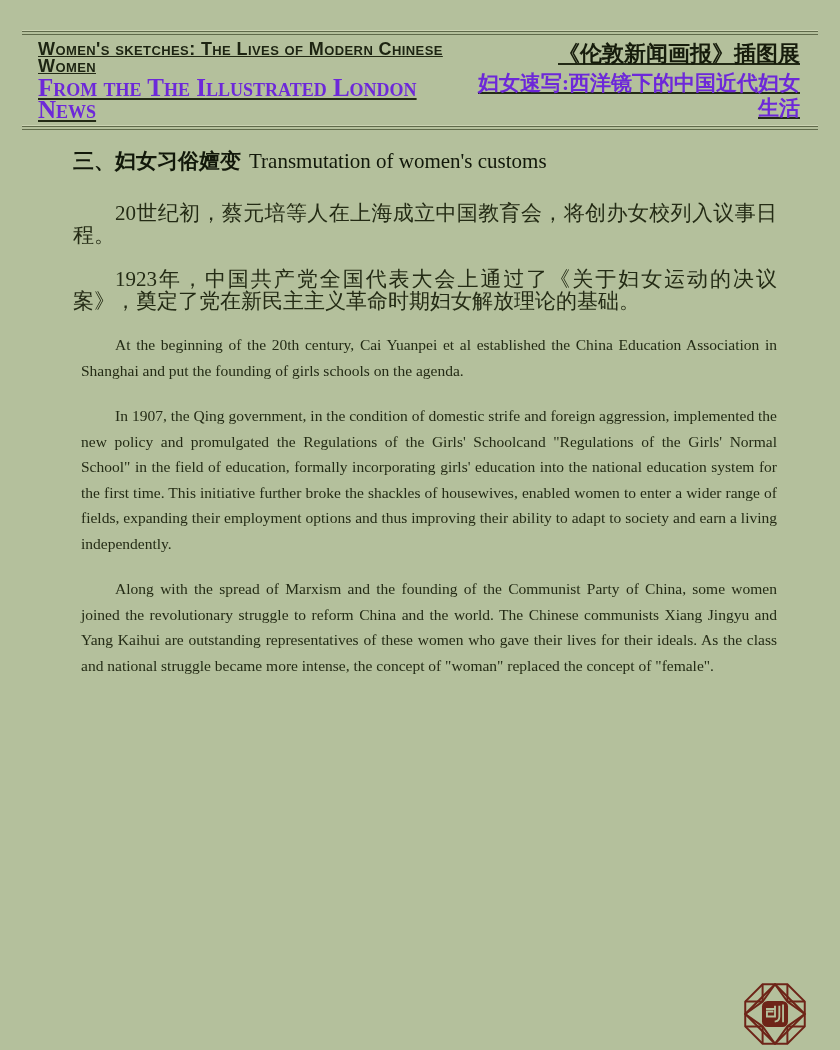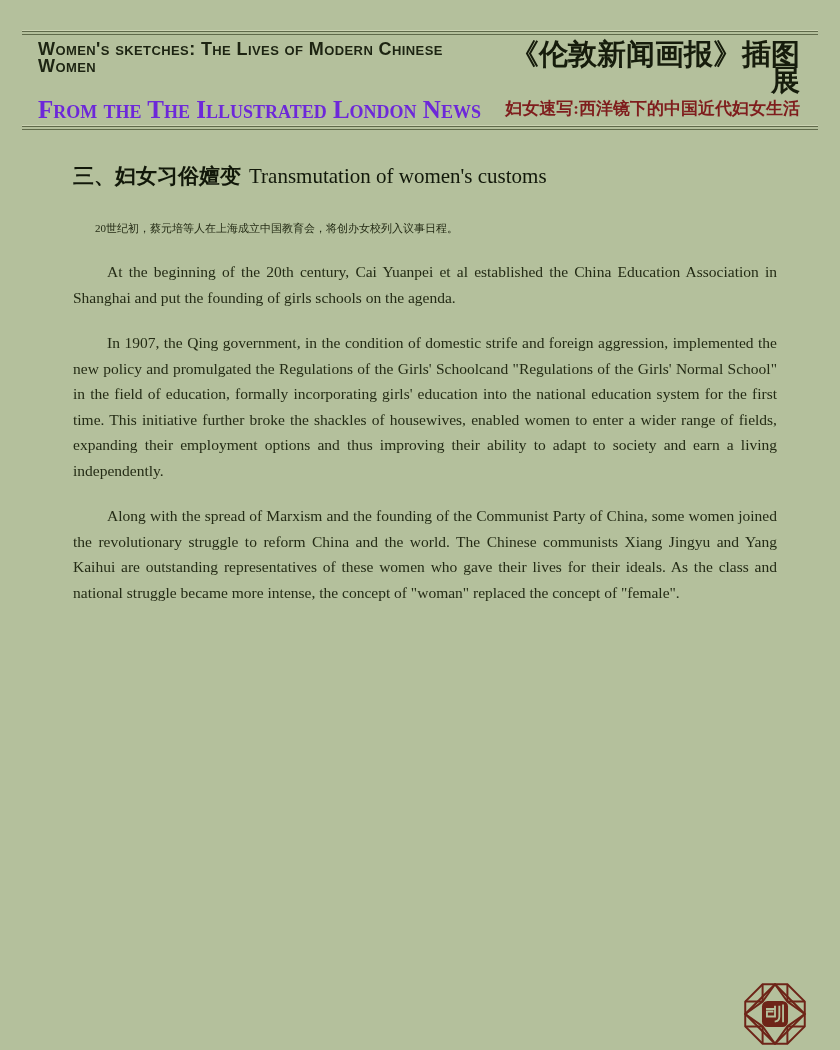--- a/index.html
+++ b/index.html
@@ -26,20 +26,21 @@
       linear-gradient(#5f6a4a, #5f6a4a) 0 4px / 100% 1px no-repeat;
   }
   .rule-top { margin-top: 30px; }
 
   .header {
     height: 80px;
     margin: 0 22px;
     padding: 6px 18px 4px 16px;
     display: flex;
     align-items: stretch;
+    text-decoration: underline;
   }
   .header-left {
     display: flex;
     flex-direction: column;
     justify-content: space-between;
   }
   .en-title {
     font-family: "Liberation Sans", "DejaVu Sans", sans-serif;
     font-variant: small-caps;
     font-weight: 700;
@@ -57,56 +58,56 @@
     color: #6d28d9;
   }
   .header-right {
     display: flex;
     flex-direction: column;
     justify-content: space-between;
     align-items: flex-end;
     text-align: right;
   }
   .cn-title1 {
-    font-size: 29px;
+    font-size: 22px;
     line-height: 26px;
     font-weight: 700;
     color: #161c0c;
   }
   .cn-title2 {
-    font-size: 17px;
+    font-size: 21px;
     line-height: 25px;
     font-weight: 700;
-    color: #7f1d1d;
+    color: #6d28d9;
   }
 
   .content {
     margin: 0 63px 0 73px;
   }
   .section-heading {
-    margin: 31px 0 0 0;
+    margin: 16px 0 0 0;
     font-size: 21px;
     line-height: 30px;
     font-weight: 400;
     color: #12180a;
   }
   .heading-cn { font-weight: 700; margin-right: 8px; }
   .heading-en { font-weight: 400; }
 
   p.cn {
     margin: 22px 0 0 0;
-    font-size: 11px;
+    font-size: 21px;
     line-height: 22px;
     text-align: justify;
     text-indent: 2em;
     color: #242b15;
   }
   p.cn:first-of-type { margin-top: 26px; }
   p.en {
-    margin: 20px 0 0 0;
+    margin: 20px 0 0 8px;
     font-size: 15.5px;
     line-height: 25.5px;
     text-align: justify;
     text-indent: 2.2em;
     color: #242b15;
   }
 
   .logo {
     position: absolute;
     left: 744px;
@@ -137,20 +138,21 @@
   </header>
 
   <div class="rule rule-bottom"></div>
 
   <main class="content">
     <h1 class="section-heading">
       <span class="heading-cn">三、妇女习俗嬗变</span><span class="heading-en">Transmutation of women's customs</span>
     </h1>
 
     <p class="cn">20世纪初，蔡元培等人在上海成立中国教育会，将创办女校列入议事日程。</p>
+    <p class="cn">1923年，中国共产党全国代表大会上通过了《关于妇女运动的决议案》，奠定了党在新民主主义革命时期妇女解放理论的基础。</p>
 
     <p class="en">At the beginning of the 20th century, Cai Yuanpei et al established the China Education Association in Shanghai and put the founding of girls schools on the agenda.</p>
     <p class="en">In 1907, the Qing government, in the condition of domestic strife and foreign aggression, implemented the new policy and promulgated the Regulations of the Girls' Schoolcand "Regulations of the Girls' Normal School" in the field of education, formally incorporating girls' education into the national education system for the first time. This initiative further broke the shackles of housewives, enabled women to enter a wider range of fields, expanding their employment options and thus improving their ability to adapt to society and earn a living independently.</p>
     <p class="en">Along with the spread of Marxism and the founding of the Communist Party of China, some women joined the revolutionary struggle to reform China and the world. The Chinese communists Xiang Jingyu and Yang Kaihui are outstanding representatives of these women who gave their lives for their ideals. As the class and national struggle became more intense, the concept of "woman" replaced the concept of "female".</p>
   </main>
 
   <div class="logo">
     <svg viewBox="0 0 100 100" xmlns="http://www.w3.org/2000/svg">
       <g stroke="#6e2418" stroke-width="3.2" fill="none" stroke-linejoin="miter">
 

